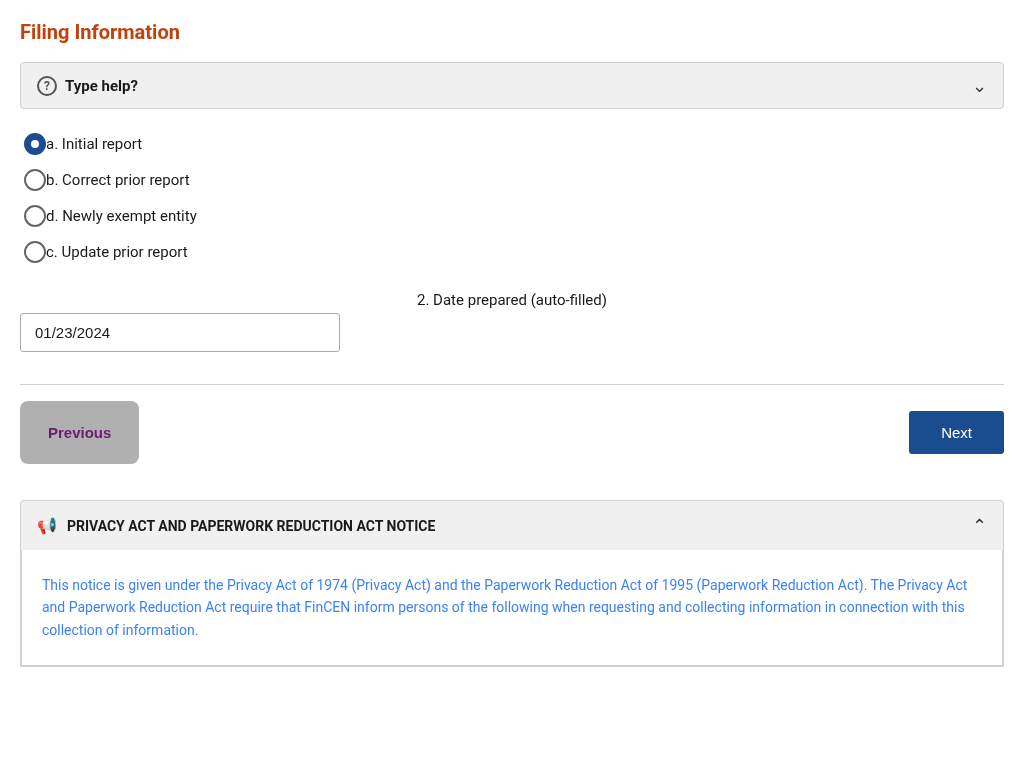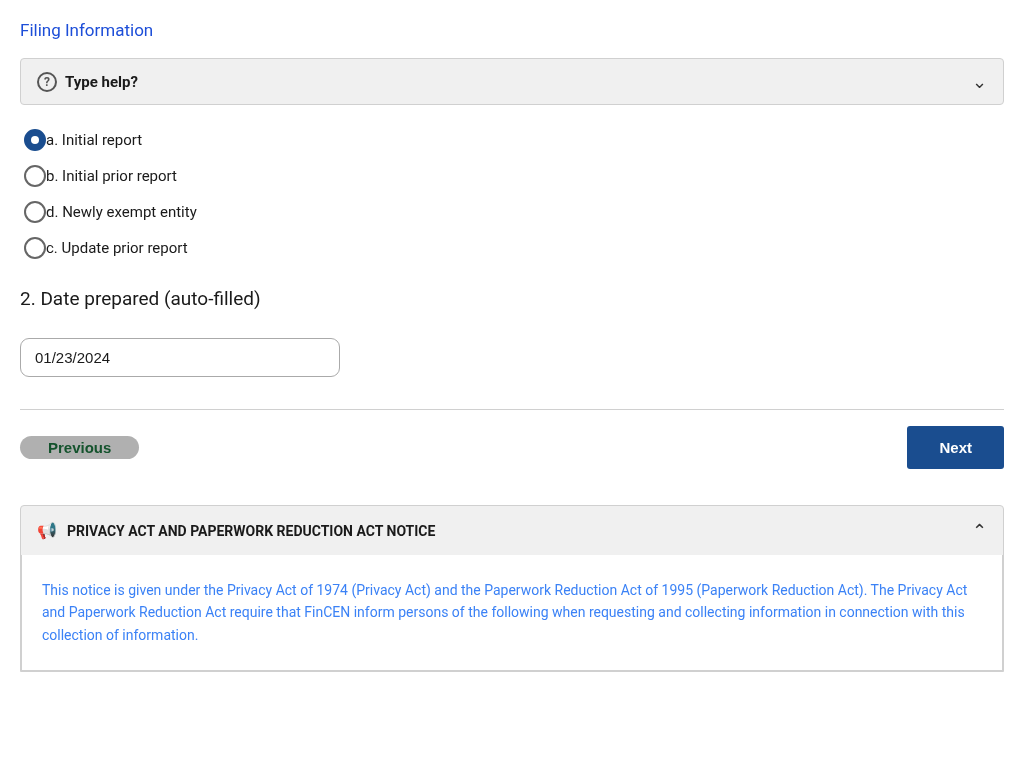--- a/index.html
+++ b/index.html
@@ -15,24 +15,24 @@
       font-size: 15px;
     }
 
     .page-wrapper {
       max-width: 1024px;
       margin: 0 auto;
       padding: 20px 20px 0 20px;
     }
 
     .page-title {
-      font-size: 17px;
-      font-weight: 400;
+      font-size: 20px;
+      font-weight: 700;
       margin-bottom: 18px;
-      color: #1d4ed8;
+      color: #c2410c;
     }
 
     
     .help-accordion {
       background: #f0f0f0;
       border: 1px solid #d0d0d0;
       border-radius: 4px;
       display: flex;
       align-items: center;
       justify-content: space-between;
@@ -127,63 +127,64 @@
       font-size: 15px;
       color: #1a1a1a;
     }
 
     
     .date-section {
       margin-bottom: 32px;
     }
 
     .date-label {
-      font-size: 19px;
-      margin-bottom: 28px;
-      color: #1a1a1a;
+      font-size: 15px;
+      margin-bottom: 4px;
+      color: #1a1a1a;
+      text-align: center;
     }
 
     .date-input {
       width: 320px;
       padding: 10px 14px;
       border: 1px solid #aaa;
-      border-radius: 9px;
+      border-radius: 3px;
       font-size: 15px;
       background: #fff;
       color: #1a1a1a;
     }
 
     
     .nav-bar {
       display: flex;
       align-items: center;
       justify-content: space-between;
       border-top: 1px solid #d0d0d0;
       padding: 16px 0;
       margin-bottom: 20px;
     }
 
     .btn-previous {
       background: #b0b0b0;
-      color: #14532d;
+      color: #701a75;
       border: none;
-      padding: 3px 28px;
+      padding: 23px 28px;
       font-size: 15px;
       font-weight: 600;
-      border-radius: 13px;
+      border-radius: 8px;
       cursor: pointer;
     }
 
     .btn-next {
       background: #1a4d8f;
       color: #fff;
       border: none;
       padding: 13px 32px;
       font-size: 15px;
-      font-weight: 700;
+      font-weight: 400;
       border-radius: 3px;
       cursor: pointer;
     }
 
     
     .privacy-accordion {
       background: #f0f0f0;
       border: 1px solid #d0d0d0;
       border-radius: 4px 4px 0 0;
     }
@@ -243,21 +244,21 @@
 
     <div class="radio-group">
 
       <label class="radio-option">
         <div class="radio-circle selected"></div>
         <span class="radio-label">a. Initial report</span>
       </label>
 
       <label class="radio-option">
         <div class="radio-circle"></div>
-        <span class="radio-label">b. Initial prior report</span>
+        <span class="radio-label">b. Correct prior report</span>
       </label>
 
       <label class="radio-option">
         <div class="radio-circle"></div>
         <span class="radio-label">d. Newly exempt entity</span>
       </label>
 
       <label class="radio-option">
         <div class="radio-circle"></div>
         <span class="radio-label">c. Update prior report</span>

